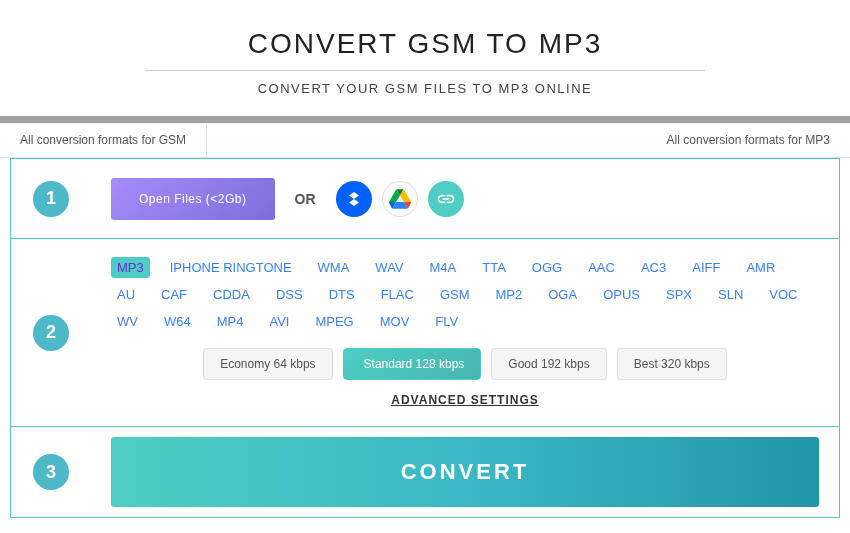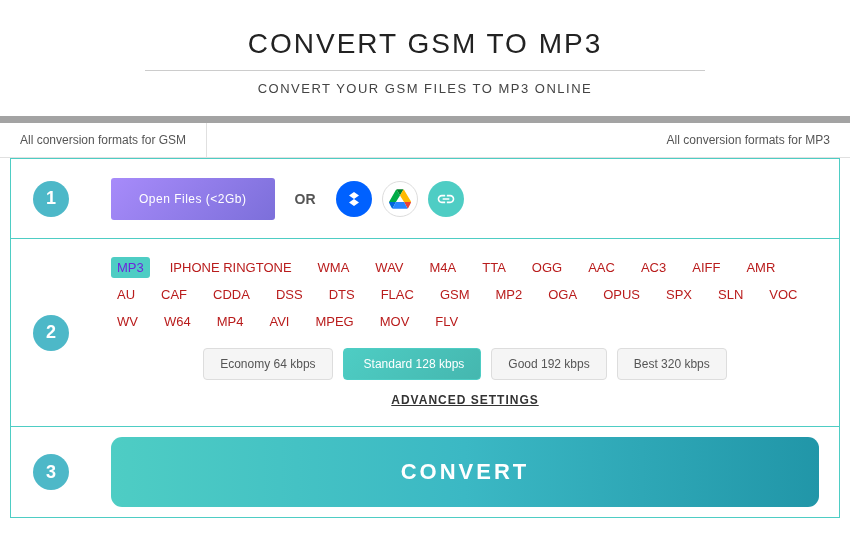--- a/index.html
+++ b/index.html
@@ -145,21 +145,21 @@
 
     
     .format-grid {
       display: flex;
       flex-wrap: wrap;
       gap: 6px 14px;
       margin-bottom: 16px;
     }
     .format-tag {
       font-size: 13px;
-      color: #b91c1c;
+      color: #3b82f6;
       cursor: pointer;
       padding: 3px 6px;
       border-radius: 3px;
     }
     .format-tag.active {
       background: #4ecdc4;
       color: #6d28d9;
       border-radius: 3px;
     }
 
@@ -204,21 +204,21 @@
     .convert-btn {
       width: 100%;
       background: linear-gradient(90deg, #4ecdc4, #3bb8c4, #2196a8);
       color: #fff;
       border: none;
       padding: 22px;
       font-size: 22px;
       font-weight: bold;
       letter-spacing: 3px;
       cursor: pointer;
-      border-radius: 11px;
+      border-radius: 3px;
     }
     .step3-content {
       padding: 10px 20px;
     }
   </style>
 </head>
 <body>
 
 <div class="page-header">
   <h1 class="page-title">CONVERT GSM TO MP3</h1>

